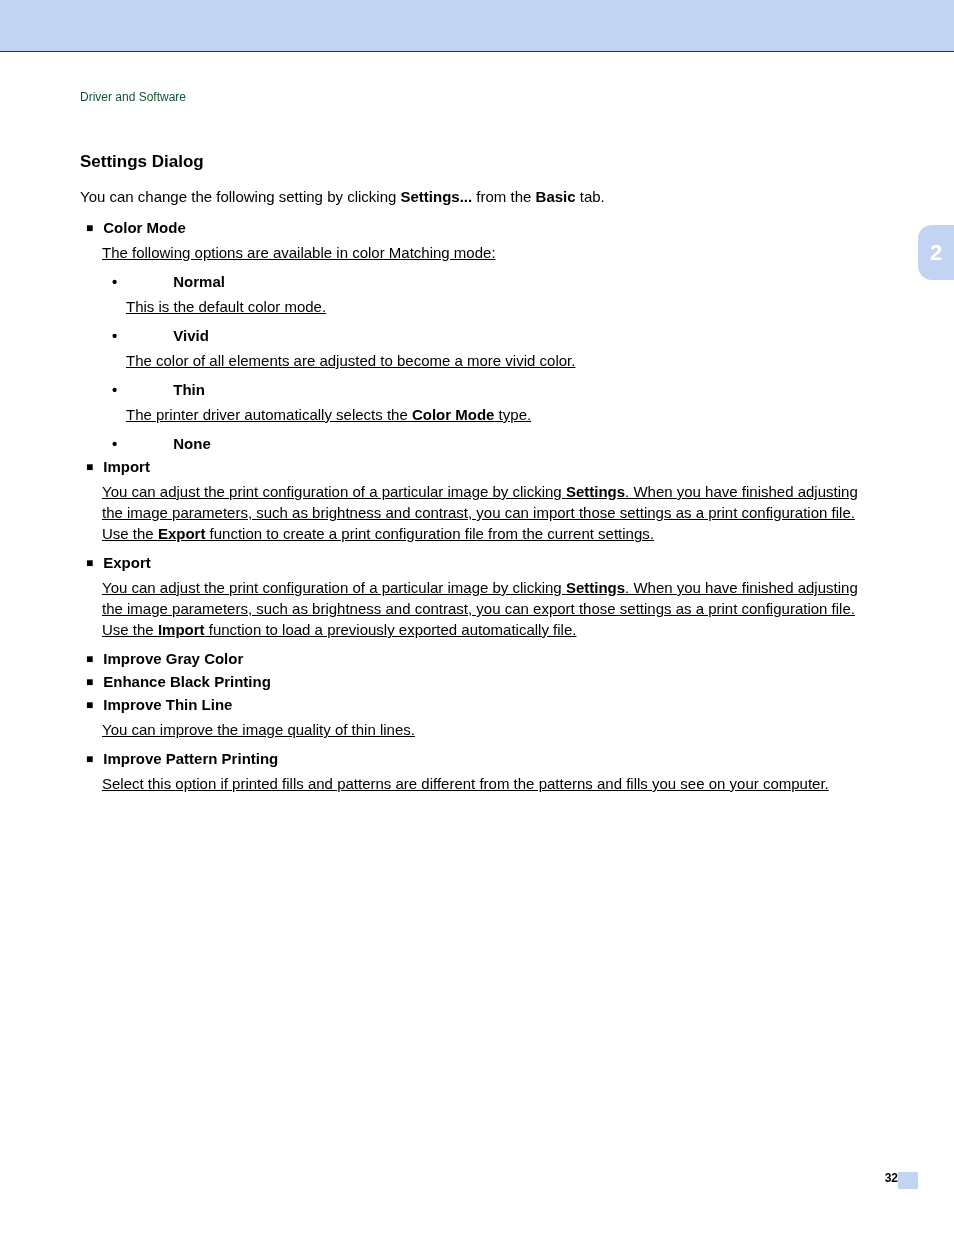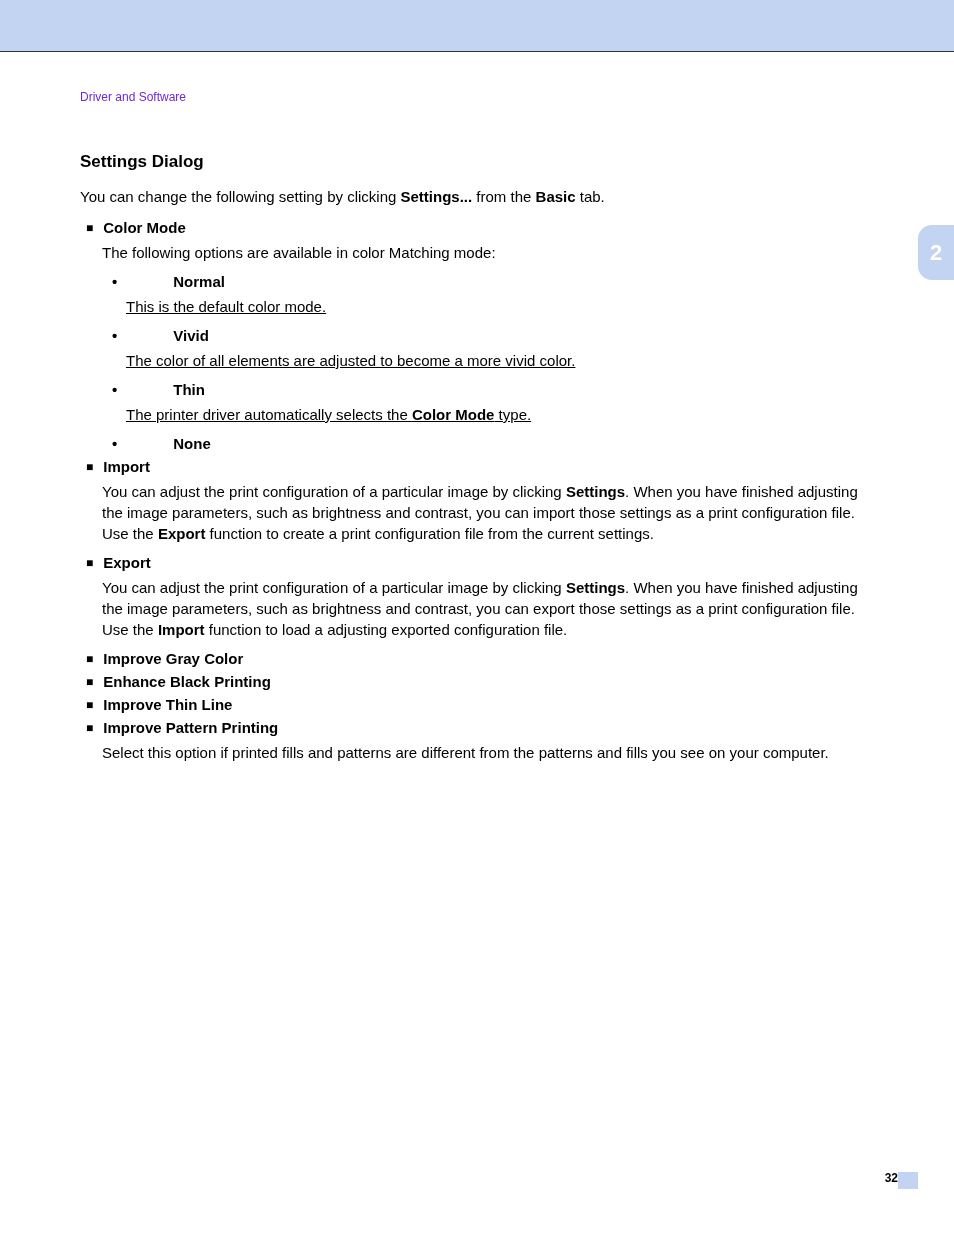--- a/index.html
+++ b/index.html
@@ -35,21 +35,21 @@
       justify-content: center;
       color: #fff;
       font-size: 22px;
       font-weight: bold;
     }
     .content {
       padding: 38px 80px 0 80px;
     }
     .running-header {
       font-size: 12px;
-      color: #6d28d9;
+      color: #14532d;
       margin-bottom: 48px;
     }
     .section-title {
       font-size: 17px;
       font-weight: bold;
       margin-bottom: 16px;
     }
     .intro-line {
       font-size: 15px;
       margin-bottom: 14px;
@@ -68,20 +68,21 @@
     }
     .square-label {
       font-size: 15px;
       font-weight: bold;
     }
     .square-body {
       font-size: 15px;
       margin-left: 22px;
       margin-bottom: 10px;
       line-height: 1.4;
+      text-decoration: underline;
     }
     .dot-item {
       display: flex;
       align-items: baseline;
       margin-left: 32px;
       margin-bottom: 6px;
     }
     .dot-bullet {
       font-size: 15px;
       margin-right: 10px;
@@ -168,37 +169,38 @@
   </div>
   <div class="square-body">
     <span>You can adjust the print configuration of a particular image by clicking </span><b>Settings</b><span>. When you have finished adjusting the image parameters, such as brightness and contrast, you can import those settings as a print configuration file. Use the </span><b>Export</b><span> function to create a print configuration file from the current settings.</span>
   </div>
 
   <div class="square-item">
     <span class="square-bullet">■</span>
     <span class="square-label">Export</span>
   </div>
   <div class="square-body">
-    <span>You can adjust the print configuration of a particular image by clicking </span><b>Settings</b><span>. When you have finished adjusting the image parameters, such as brightness and contrast, you can export those settings as a print configuration file. Use the </span><b>Import</b><span> function to load a adjusting exported configuration file.</span>
+    <span>You can adjust the print configuration of a particular image by clicking </span><b>Settings</b><span>. When you have finished adjusting the image parameters, such as brightness and contrast, you can export those settings as a print configuration file. Use the </span><b>Import</b><span> function to load a previously exported automatically file.</span>
   </div>
 
   <div class="square-item">
     <span class="square-bullet">■</span>
     <span class="square-label">Improve Gray Color</span>
   </div>
 
   <div class="square-item">
     <span class="square-bullet">■</span>
     <span class="square-label">Enhance Black Printing</span>
   </div>
 
   <div class="square-item">
     <span class="square-bullet">■</span>
     <span class="square-label">Improve Thin Line</span>
   </div>
+  <div class="square-body">You can improve the image quality of thin lines.</div>
 
   <div class="square-item">
     <span class="square-bullet">■</span>
     <span class="square-label">Improve Pattern Printing</span>
   </div>
   <div class="square-body">Select this option if printed fills and patterns are different from the patterns and fills you see on your computer.</div>
 </div>
 
 <div class="page-number">32</div>
 <div class="page-marker"></div>

